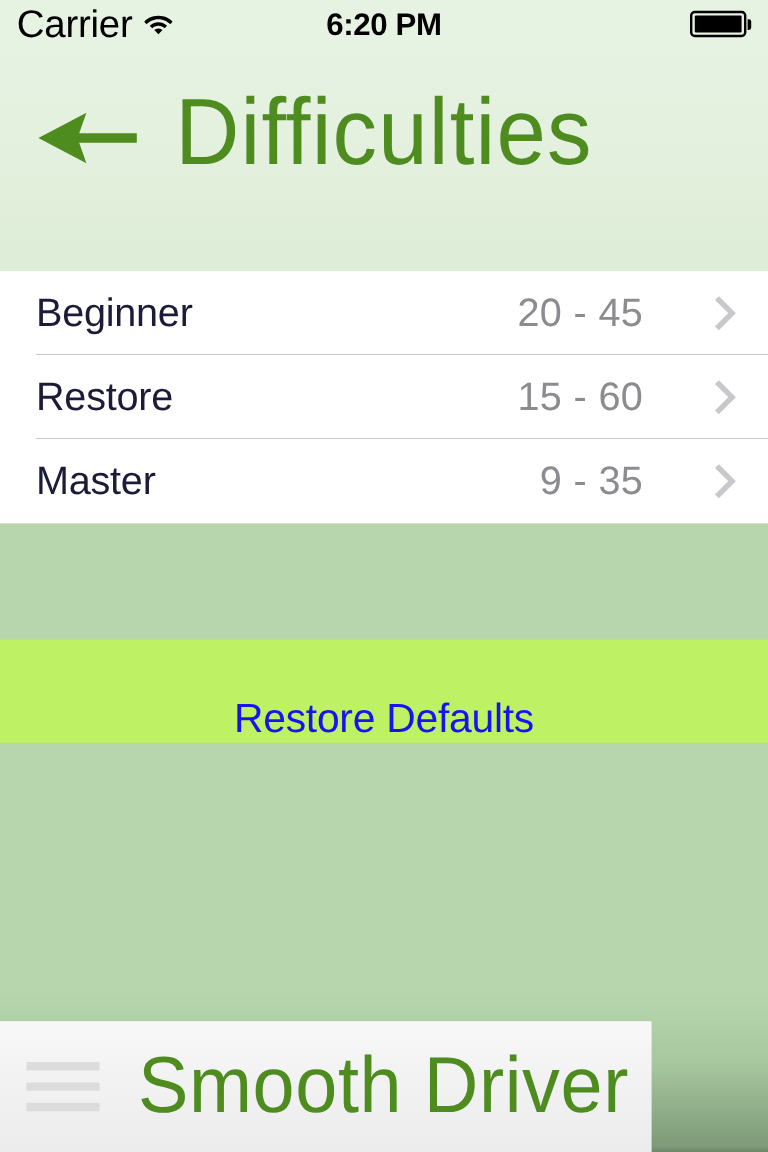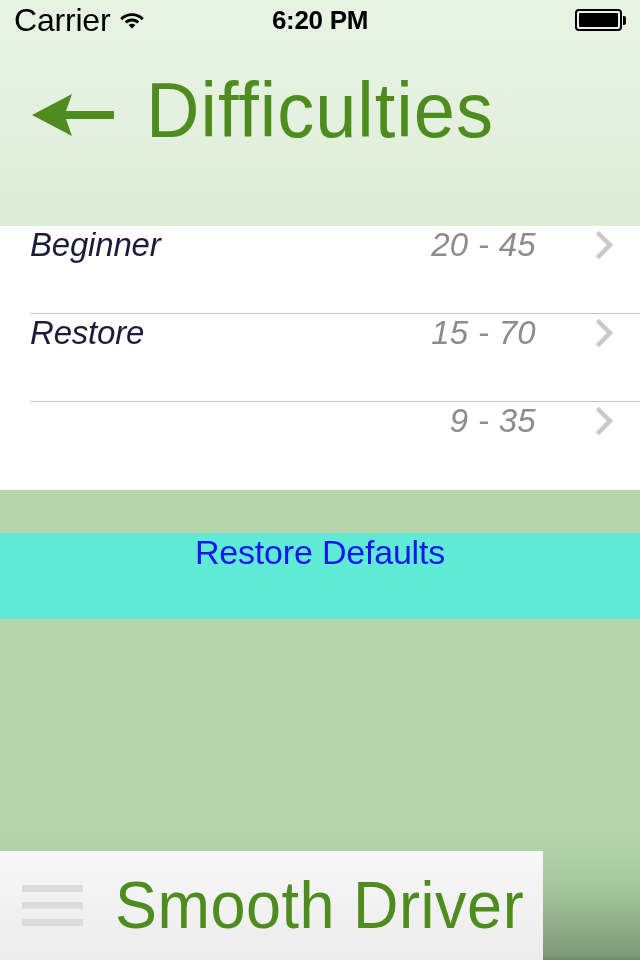--- a/index.html
+++ b/index.html
@@ -148,26 +148,25 @@
   .table-group {
     position: absolute;
     left: 0;
     top: 226px;
     width: 640px;
     background: #ffffff;
     z-index: 25;
   }
   .table-row {
     position: relative;
-    height: 88px;
-    display: flex;
-    align-items: flex-start;
+    height: 70px;
+    display: flex;
+    align-items: center;
     background: #ffffff;
     cursor: pointer;
-    font-style: italic;
   }
   .row-label {
     margin-left: 30px;
     font-size: 33px;
     color: #1c1c3a;
     letter-spacing: -0.2px;
   }
   .row-right {
     margin-left: auto;
     display: flex;
@@ -206,23 +205,23 @@
     z-index: 24;
   }
 
   
   .restore-group {
     position: absolute;
     left: 0;
     top: 533px;
     width: 640px;
     height: 86px;
-    background: #5eead4;
-    display: flex;
-    align-items: flex-start;
+    background: #bef264;
+    display: flex;
+    align-items: flex-end;
     justify-content: center;
     z-index: 25;
     cursor: pointer;
   }
   .restore-label {
     font-size: 34px;
     color: #1615ee;
     letter-spacing: -0.2px;
   }
 
@@ -291,31 +290,32 @@
             <path d="M11 6 L22 17 L11 28" fill="none" stroke="#c7c7cc" stroke-width="4.5" stroke-linecap="square" stroke-linejoin="miter"></path>
           </svg>
         </span>
       </span>
       <span class="row-sep"></span>
     </div>
 
     <div class="table-row">
       <span class="row-label">Restore</span>
       <span class="row-right">
-        <span class="row-value">15 - 70</span>
+        <span class="row-value">15 - 60</span>
         <span class="chevron">
           <svg viewBox="0 0 34 34" width="34" height="34" aria-hidden="true">
             <path d="M11 6 L22 17 L11 28" fill="none" stroke="#c7c7cc" stroke-width="4.5" stroke-linecap="square" stroke-linejoin="miter"></path>
           </svg>
         </span>
       </span>
       <span class="row-sep"></span>
     </div>
 
     <div class="table-row">
+      <span class="row-label">Master</span>
       <span class="row-right">
         <span class="row-value">9 - 35</span>
         <span class="chevron">
           <svg viewBox="0 0 34 34" width="34" height="34" aria-hidden="true">
             <path d="M11 6 L22 17 L11 28" fill="none" stroke="#c7c7cc" stroke-width="4.5" stroke-linecap="square" stroke-linejoin="miter"></path>
           </svg>
         </span>
       </span>
     </div>
 

